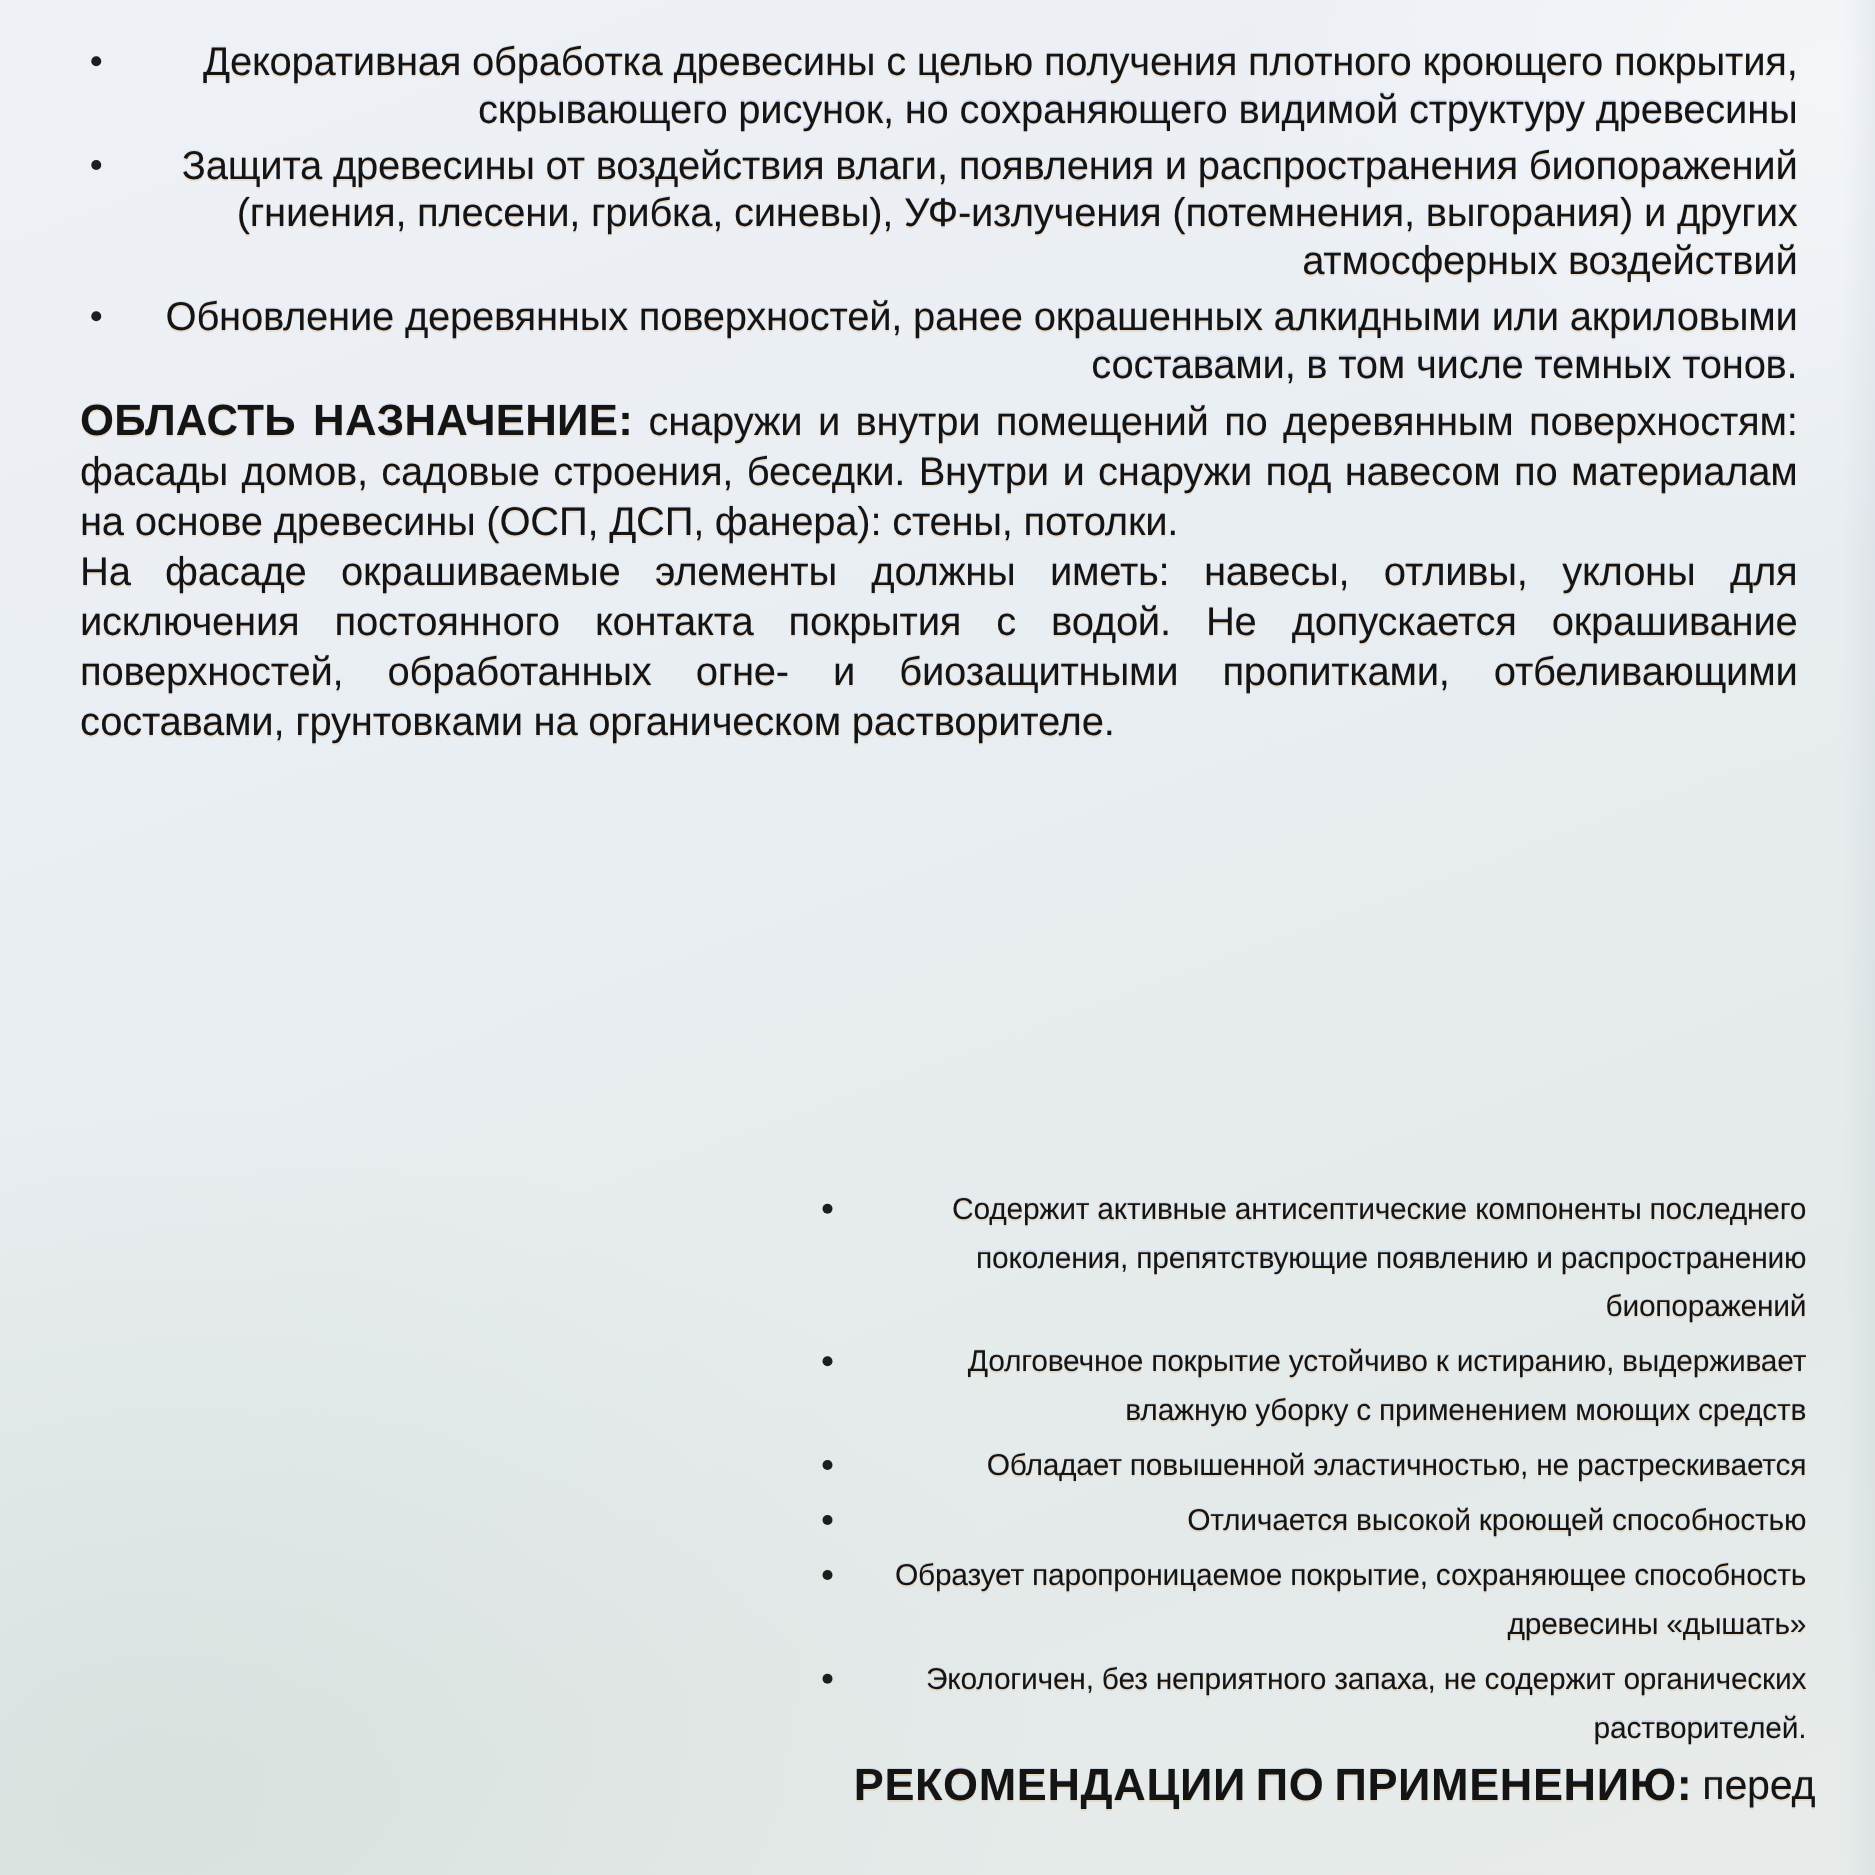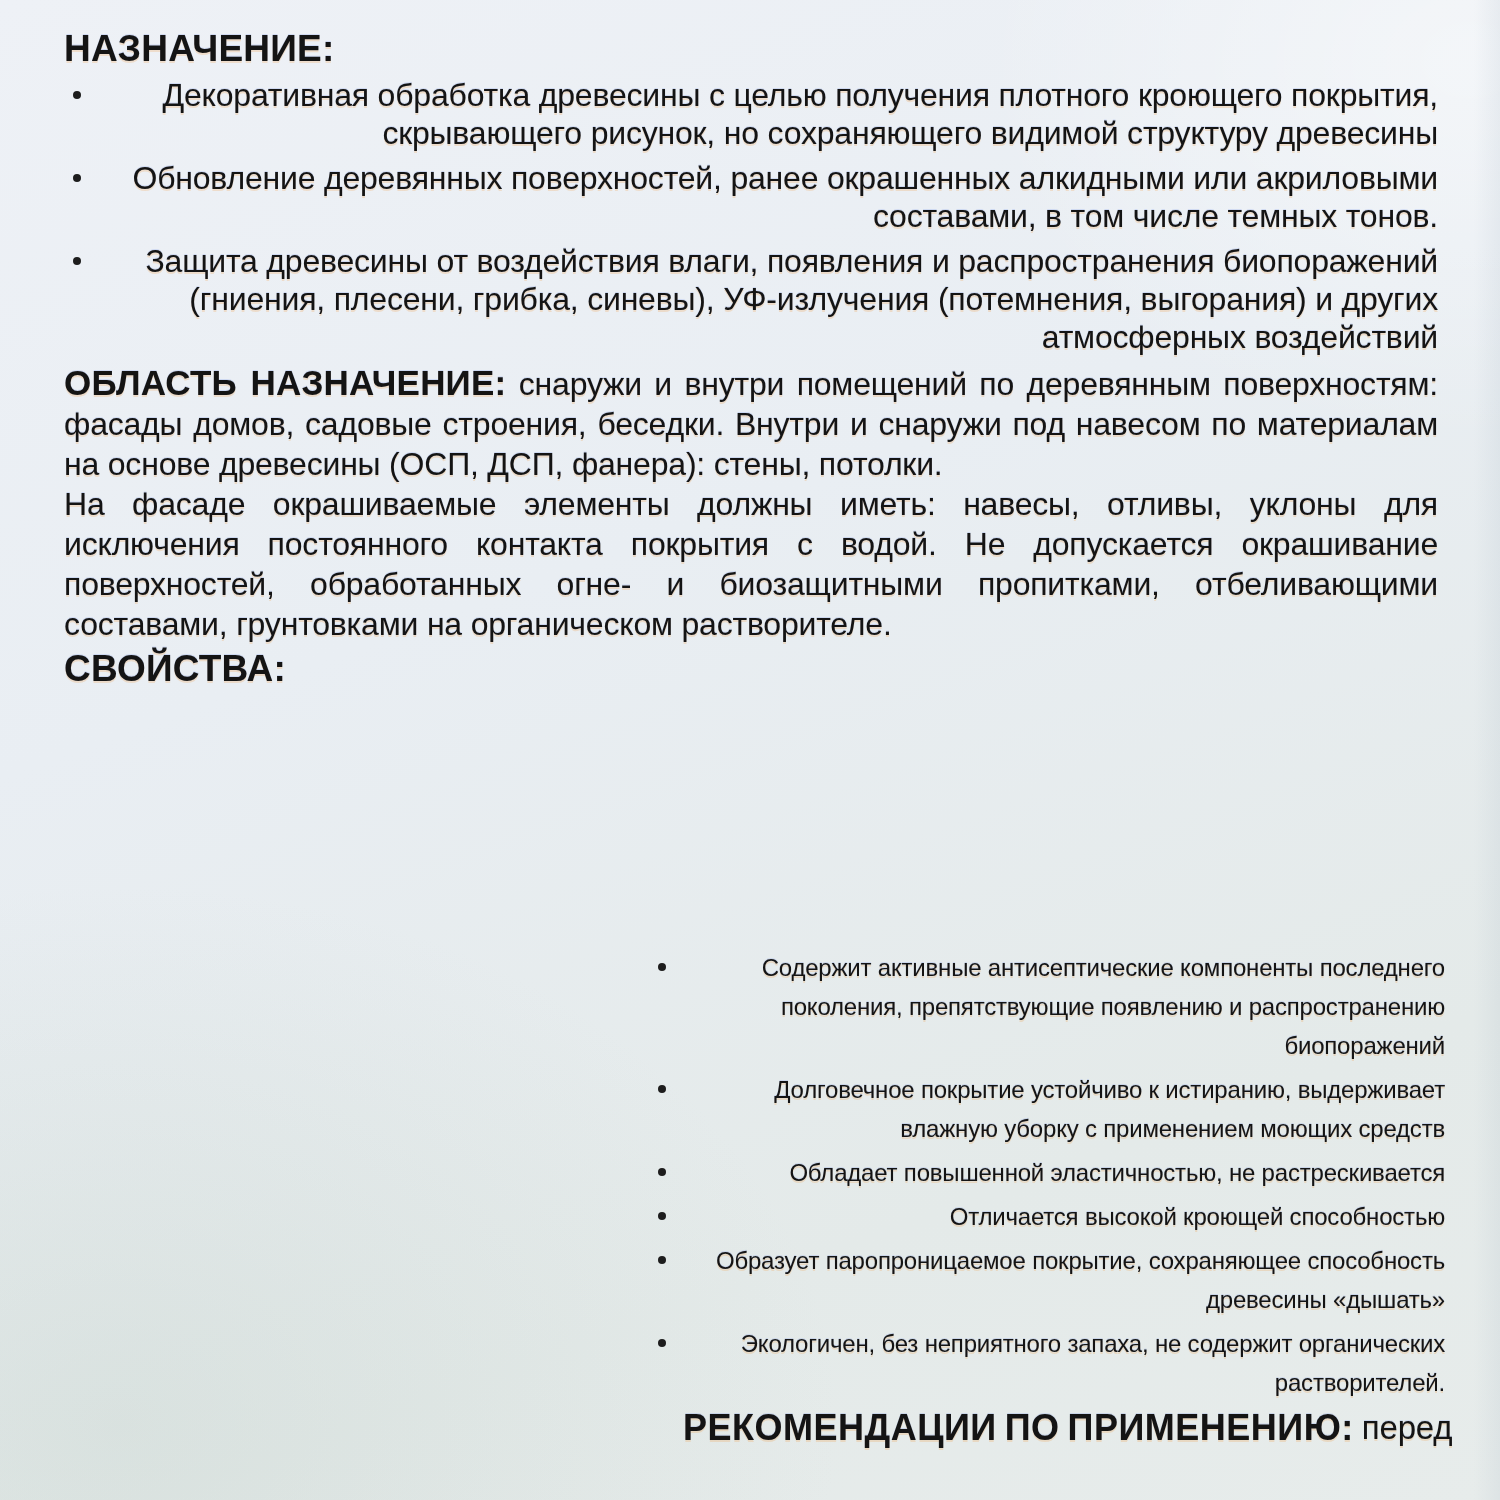--- a/index.html
+++ b/index.html
@@ -57,44 +57,42 @@
   .sec-purpose ul.blist{margin-top:4px;}
   .sec-application{margin-top:2px;}
   .sec-properties{margin-top:2px;}
 </style>
 </head>
 <body>
 
 <div class="label-text">
 
   <section class="sec-purpose">
-    <h2 class="hd">НАЗНАЧЕНИЕ:</h2>
     <ul class="blist">
       <li>
         <span class="dot"></span>
         <span>Декоративная обработка древесины с целью получения плотного кроющего покрытия, скрывающего рисунок, но сохраняющего видимой структуру древесины</span>
       </li>
       <li>
         <span class="dot"></span>
-        <span>Обновление деревянных поверхностей, ранее окрашенных алкидными или акриловыми составами, в том числе темных тонов.</span>
+        <span>Защита древесины от воздействия влаги, появления и распространения биопоражений (гниения, плесени, грибка, синевы), УФ-излучения (потемнения, выгорания) и других атмосферных воздействий</span>
       </li>
       <li>
         <span class="dot"></span>
-        <span>Защита древесины от воздействия влаги, появления и распространения биопоражений (гниения, плесени, грибка, синевы), УФ-излучения (потемнения, выгорания) и других атмосферных воздействий</span>
+        <span>Обновление деревянных поверхностей, ранее окрашенных алкидными или акриловыми составами, в том числе темных тонов.</span>
       </li>
     </ul>
   </section>
 
   <section class="sec-application">
     <p class="para justify"><span class="inline-hd">ОБЛАСТЬ НАЗНАЧЕНИЕ:</span> <span>снаружи и внутри помещений по деревянным поверхностям: фасады домов, садовые строения, беседки. Внутри и снаружи под навесом по материалам на основе древесины (ОСП, ДСП, фанера): стены, потолки.</span></p>
     <p class="para justify">На фасаде окрашиваемые элементы должны иметь: навесы, отливы, уклоны для исключения постоянного контакта покрытия с водой. Не допускается окрашивание поверхностей, обработанных огне- и биозащитными пропитками, отбеливающими составами, грунтовками на органическом растворителе.</p>
   </section>
 
   <section class="sec-properties">
-    <h2 class="hd">СВОЙСТВА:</h2>
     <ul class="blist">
     </ul>
   </section>
 
 </div>
 
 <div class="right-col">
   <ul class="blist">
     <li>
       <span class="dot"></span>

